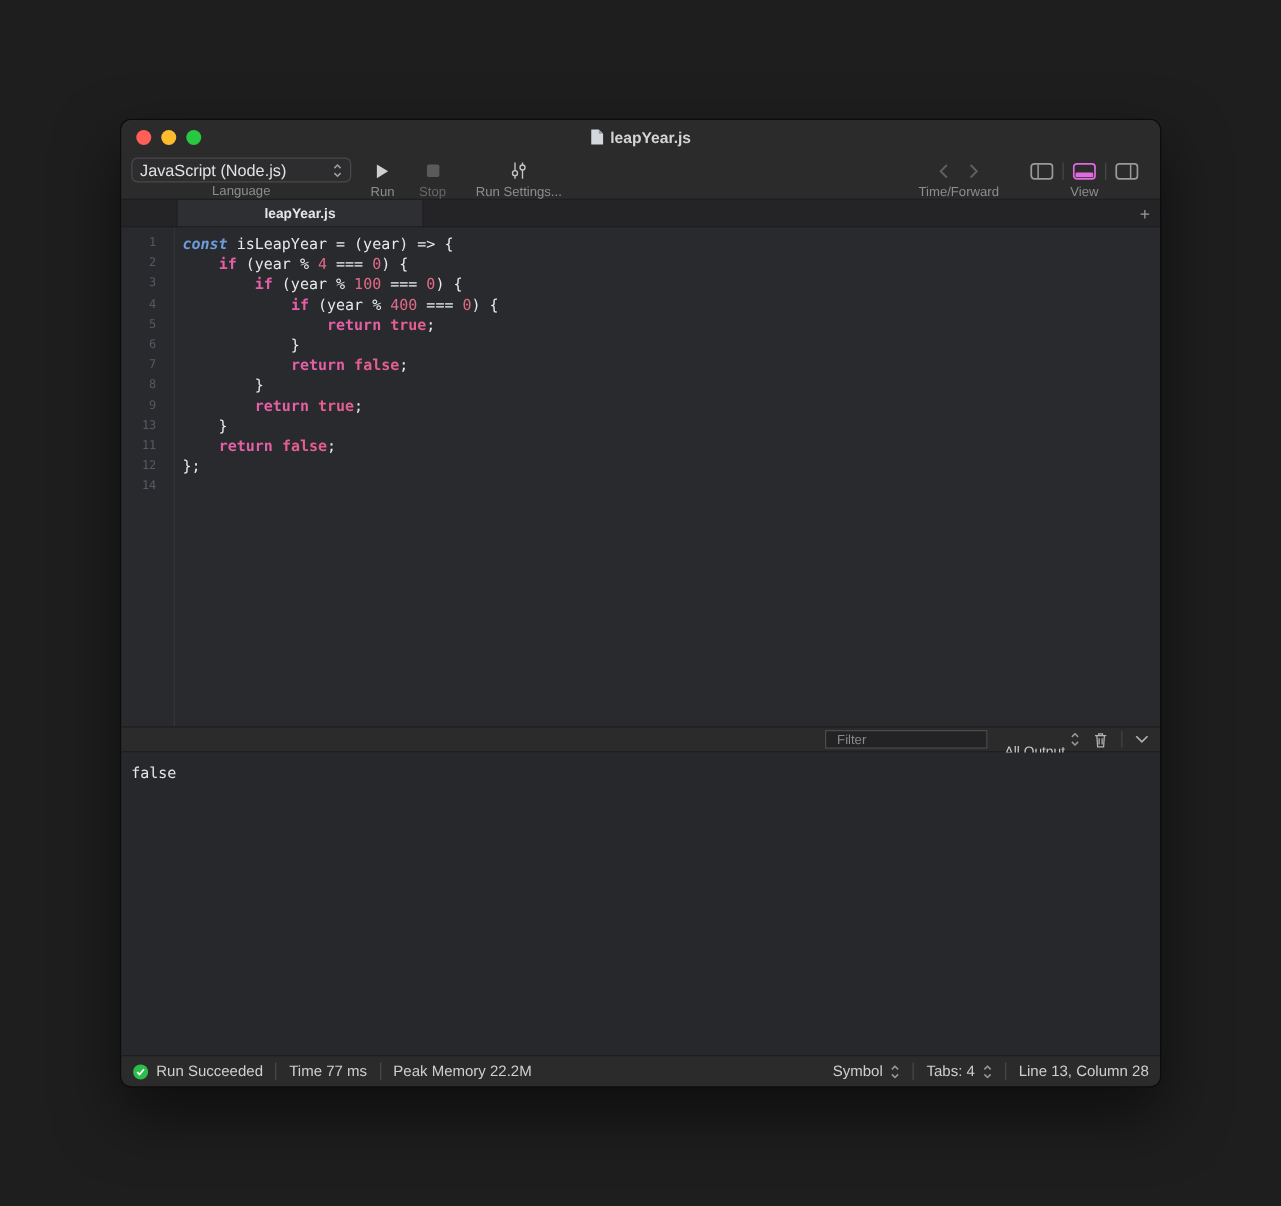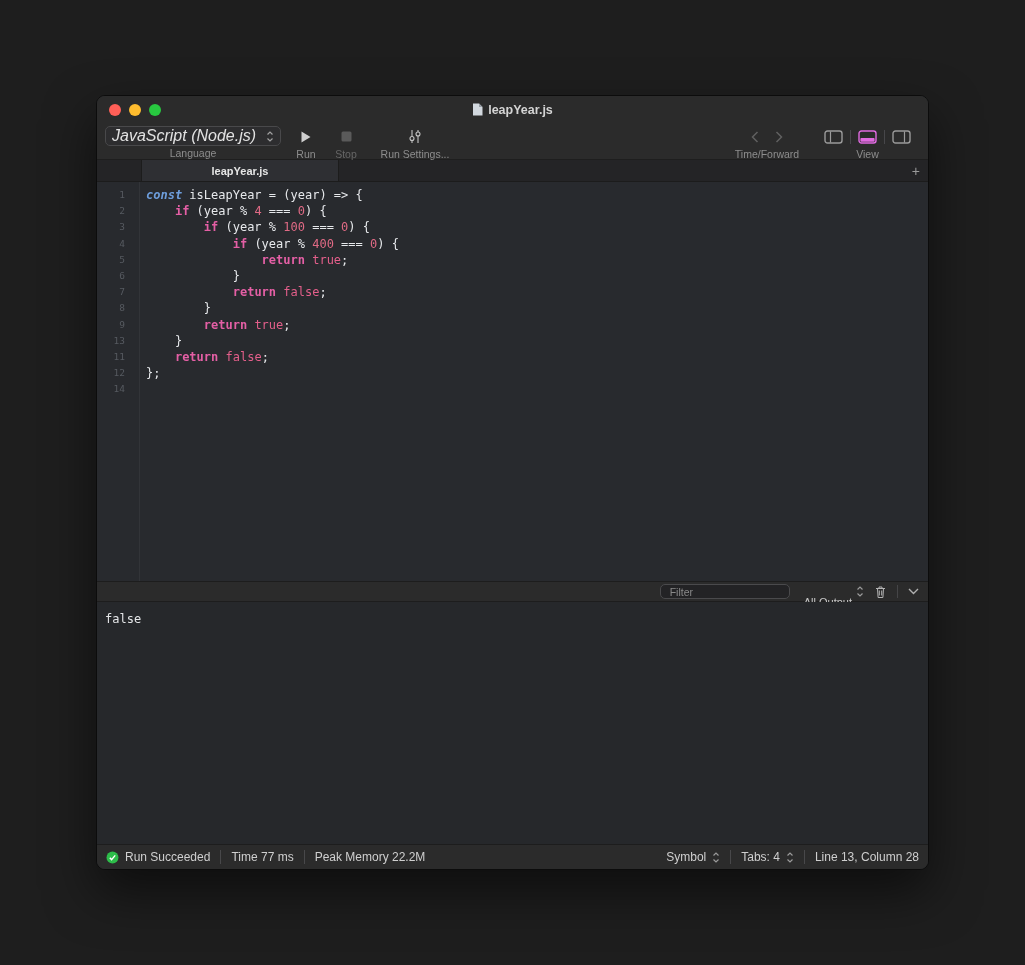--- a/index.html
+++ b/index.html
@@ -24,21 +24,21 @@
   
   .toolbar { height:37px; background:#2b2b2b; position:relative; flex:0 0 auto;
              border-bottom:1px solid #1e1e1e; }
   .tgroup { position:absolute; top:3px; display:flex; flex-direction:column; align-items:center; }
   .tgroup .iconrow { height:21px; display:flex; align-items:center; justify-content:center; gap:6px; }
   .tool-label { font-size:10.5px; color:#8d8d8d; margin-top:1px; white-space:nowrap; }
   .tool-label.dim { color:#666; }
   .g-language { left:8px; width:176px; }
   .select { width:176px; height:20px; background:#2d2d2f; border:1px solid #49494b; border-radius:5px;
             display:flex; align-items:center; justify-content:space-between; padding:0 6px; cursor:default; }
-  .select span { font-size:16px; color:#e2e2e2;font-style:italic; }
+  .select span { font-size:13px; color:#e2e2e2; }
   .g-run { left:190px; width:38px; }
   .g-stop { left:230px; width:38px; }
   .g-runsettings { left:272px; width:92px; }
   .g-backforward { right:116px; width:90px; }
   .g-backforward .iconrow { gap:16px; }
   .g-view { right:8px; width:105px; }
   .g-view .iconrow { gap:0; }
   .view-icon { color:#9b9b9b; margin:0 7px; }
   .view-icon.selected { color:var(--accent,#e06ae0); }
   .vdiv { width:1px; height:14px; background:#47474a; }
@@ -60,30 +60,30 @@
                     background:rgba(255,255,255,.05); }
   .code-row { display:flex; height:16.2px; line-height:16.2px; }
   .code-row.current { background:#31343b; }
   .gutter-num { flex:0 0 42px; padding-right:14px; text-align:right;
                 font-size:9.5px; color:#565a60; }
   .code-row.current .gutter-num { color:#c3c7cd; }
   .code-text { padding-left:7px; white-space:pre; font-size:12px; color:#e7e9ec; }
   .tok-pl { color:var(--syn-pl,#e7e9ec); }
   .tok-st { color:var(--syn-st,#6d9ddb); font-weight:bold;font-style:italic; }
   .tok-kw { color:var(--syn-kw,#e45fa5); font-weight:bold; }
-  .tok-bo { color:var(--syn-bo,#e45f8b); font-weight:normal; }
+  .tok-bo { color:var(--syn-bo,#e45f8b); font-weight:bold; }
   .tok-nu { color:var(--syn-nu,#e06a85); }
   .tok-sup { color:var(--syn-sup,#d96ac8); }
   .caret { display:inline-block; width:1.5px; height:12px; background:#f2f2f2; vertical-align:-2px; }
 
   
   .console-header { height:21px; background:#2b2b2b; flex:0 0 auto;
                     border-top:1px solid #1d1d1d; border-bottom:1px solid #1d1d1d;
                     display:flex; align-items:center; justify-content:flex-end; gap:10px; padding-right:9px; }
-  .filter-field { width:130px; height:15px; background:#232325; border:1px solid #4a4a4c; border-radius:5px;
+  .filter-field { width:130px; height:15px; background:#232325; border:1px solid #4a4a4c; border-radius:0;
                   display:flex; align-items:center; gap:4px; padding:0 5px; margin-right:4px; }
   .filter-field input { flex:1; background:transparent; border:none; outline:none;
                         font-size:10.5px; color:#cfcfcf; font-family:"Liberation Sans",sans-serif; }
   .filter-field input::placeholder { color:#8a8a8a; }
   .output-select { display:flex; align-items:center; gap:4px; cursor:default; }
   .output-select span { font-size:11px; color:#c9c9c9;margin-top:20px; }
   .vsep { width:1px; height:13px; background:#454547; }
 
   
   .console { flex:1 1 auto; background:#26282b; padding:7px 8px; }

